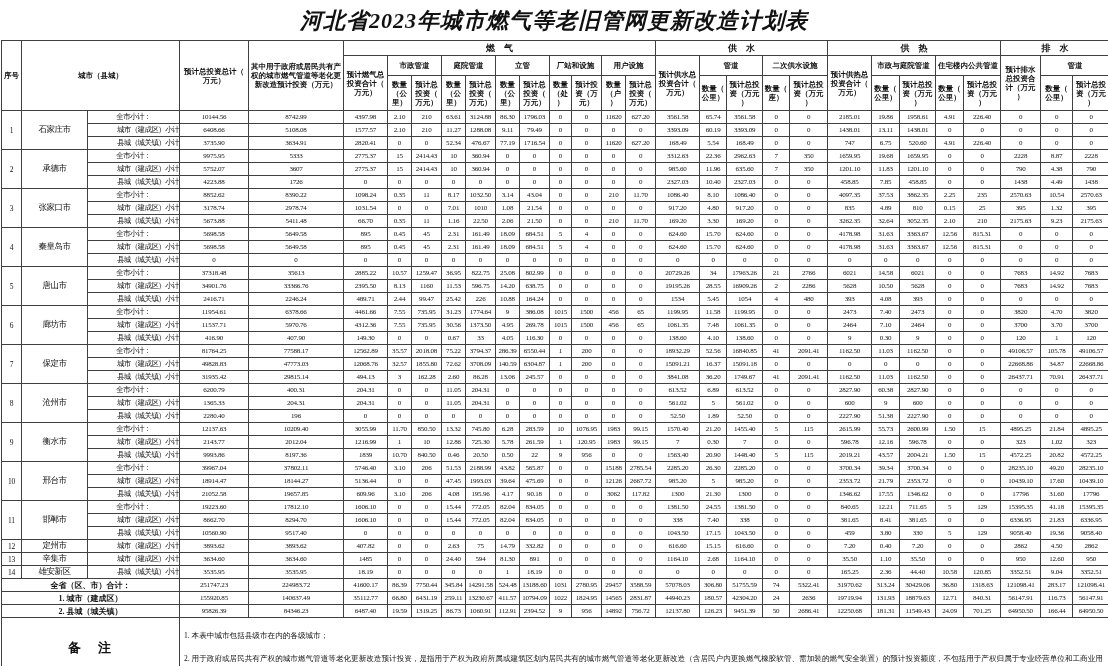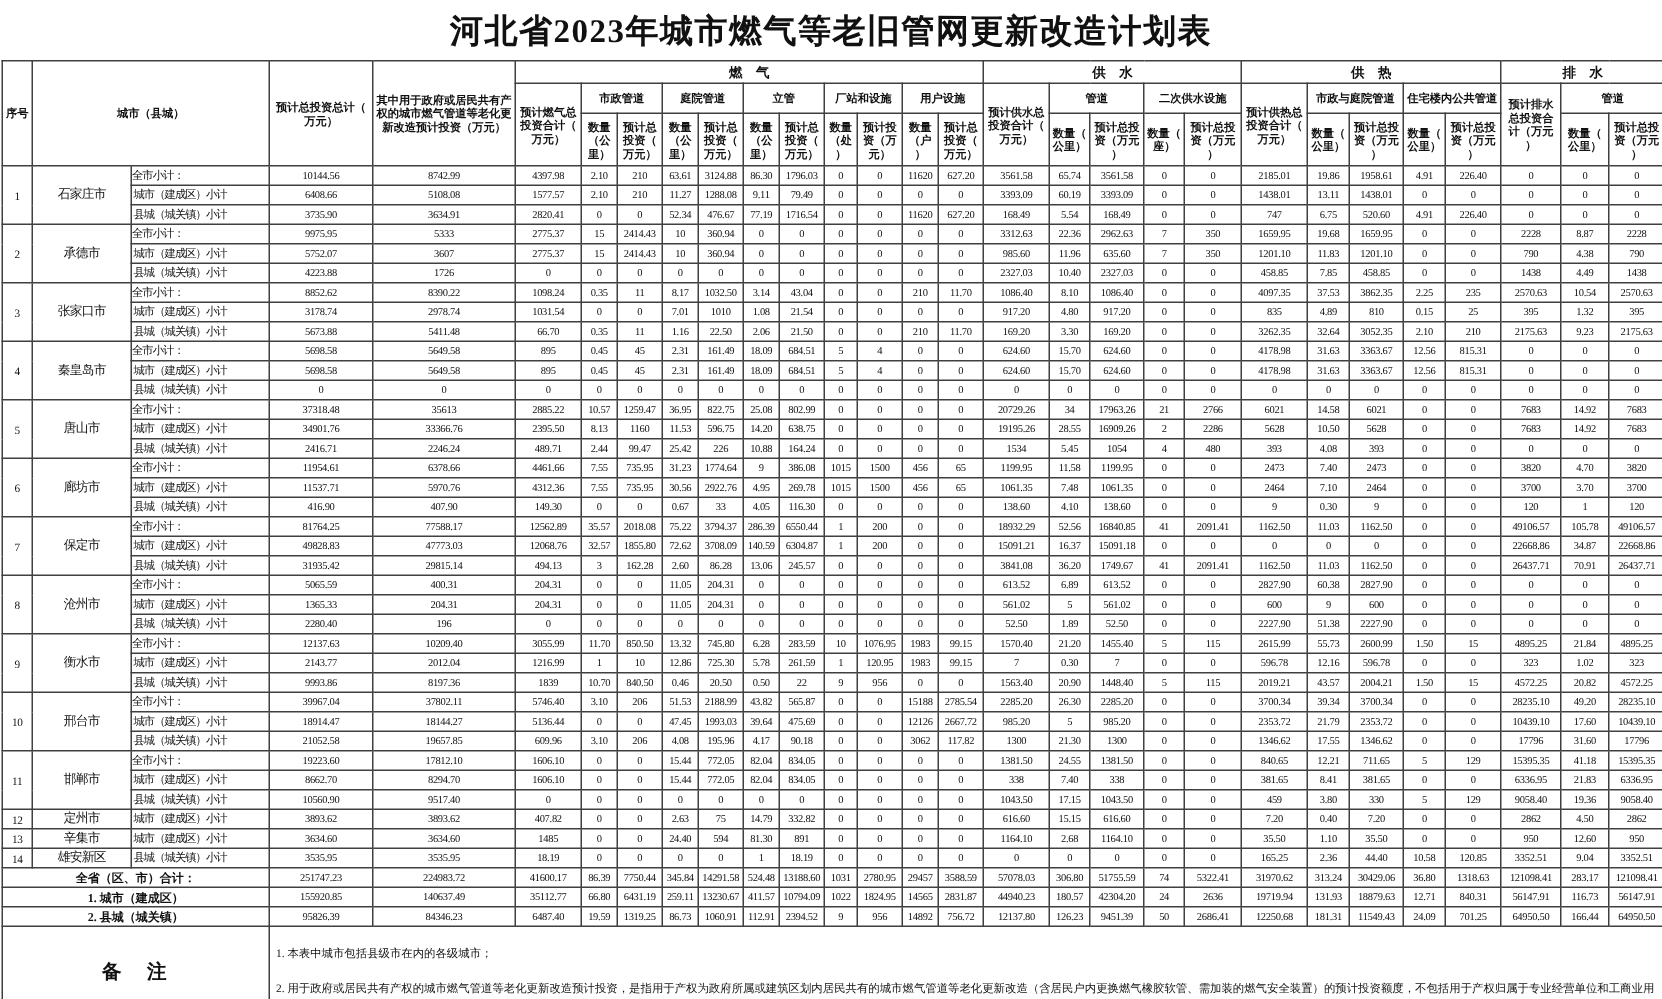--- a/index.html
+++ b/index.html
@@ -1,30 +1,30 @@
 <!DOCTYPE html>
 <html><head>
 <meta charset="utf-8">
 <style>
   html,body{margin:0;padding:0;background:#fff;width:1108px;height:666px;overflow:hidden;
     font-family:"Liberation Serif","DejaVu Serif",serif;color:#111;}
   .title{width:1108px;height:40px;padding-top:6px;text-align:center;font-size:22px;font-weight:bold;
-    letter-spacing:1px;box-sizing:border-box;}
+    letter-spacing:1px;box-sizing:border-box;font-style:italic;}
   table{border-collapse:collapse;table-layout:fixed;width:1106px;margin:0 1px;border:1.6px solid #000;}
   th,td{border:1px solid #404040;padding:0;text-align:center;vertical-align:middle;overflow:hidden;}
   thead th{font-size:7.5px;font-weight:bold;line-height:1.2;word-break:break-all;line-break:anywhere;padding:0 1px;}
   thead tr.hA{height:15px;} thead tr.hB{height:20px;} thead tr.hC{height:35px;}
   thead th.grp{font-size:9px;}
   thead{border-bottom:1.4px solid #000;}
   tbody tr{height:13px;}
   td.num{font-size:7px;white-space:nowrap;letter-spacing:-0.2px;}
   td.seq{font-size:7.5px;}
   td.city{font-size:8.5px;letter-spacing:-0.5px;white-space:nowrap;}
-  td.rowlabel{font-size:7.5px;text-align:left;white-space:nowrap;letter-spacing:-0.6px;padding-left:1px;}
-  td.rowlabel.center{text-align:left;padding-left:0;}
+  td.rowlabel{font-size:7.5px;text-align:right;white-space:nowrap;letter-spacing:-0.6px;padding-left:1px;}
+  td.rowlabel.center{text-align:center;padding-left:0;}
   tr.group-start td{border-top:1.3px solid #000;}
   tr.total-row td{border-top:1.3px solid #000;}
   tr.total-row td.tlabel{font-size:8px;white-space:nowrap;font-weight:bold;}
   tr.notes-row{height:41px;}
   tr.notes-row td{border-top:1.4px solid #000;}
   td.notes-label{font-size:13px;font-weight:bold;letter-spacing:2px;}
   td.notes-text{text-align:left;font-size:7.6px;line-height:1.55;padding:1px 4px;vertical-align:middle;}
   td.notes-text div{word-break:break-all;line-break:anywhere;margin-top:11px;}
 </style>
 </head>
@@ -592,21 +592,21 @@
         <td class="num">3820</td>
       </tr>
       <tr>
         <td class="rowlabel">城市（建成区）小计</td>
         <td class="num">11537.71</td>
         <td class="num">5970.76</td>
         <td class="num">4312.36</td>
         <td class="num">7.55</td>
         <td class="num">735.95</td>
         <td class="num">30.56</td>
-        <td class="num">2922.76</td>
+        <td class="num">1373.50</td>
         <td class="num">4.95</td>
         <td class="num">269.78</td>
         <td class="num">1015</td>
         <td class="num">1500</td>
         <td class="num">456</td>
         <td class="num">65</td>
         <td class="num">1061.35</td>
         <td class="num">7.48</td>
         <td class="num">1061.35</td>
         <td class="num">0</td>
@@ -735,21 +735,21 @@
         <td class="num">0</td>
         <td class="num">0</td>
         <td class="num">26437.71</td>
         <td class="num">70.91</td>
         <td class="num">26437.71</td>
       </tr>
       <tr class="group-start">
         <td class="num seq" rowspan="3">8</td>
         <td class="city" rowspan="3">沧州市</td>
         <td class="rowlabel center">全市小计：</td>
-        <td class="num">5065.59</td>
+        <td class="num">6200.79</td>
         <td class="num">400.31</td>
         <td class="num">204.31</td>
         <td class="num">0</td>
         <td class="num">0</td>
         <td class="num">11.05</td>
         <td class="num">204.31</td>
         <td class="num">0</td>
         <td class="num">0</td>
         <td class="num">0</td>
         <td class="num">0</td>

